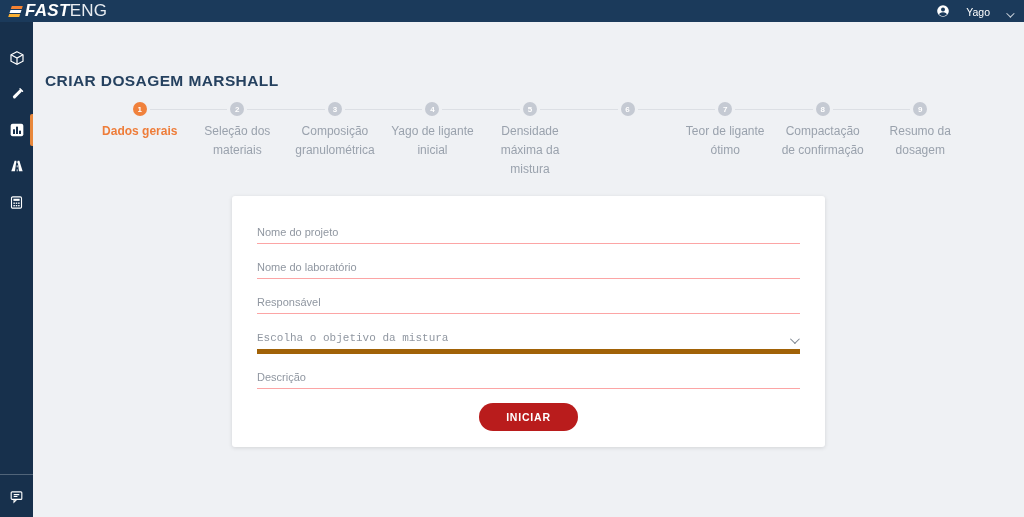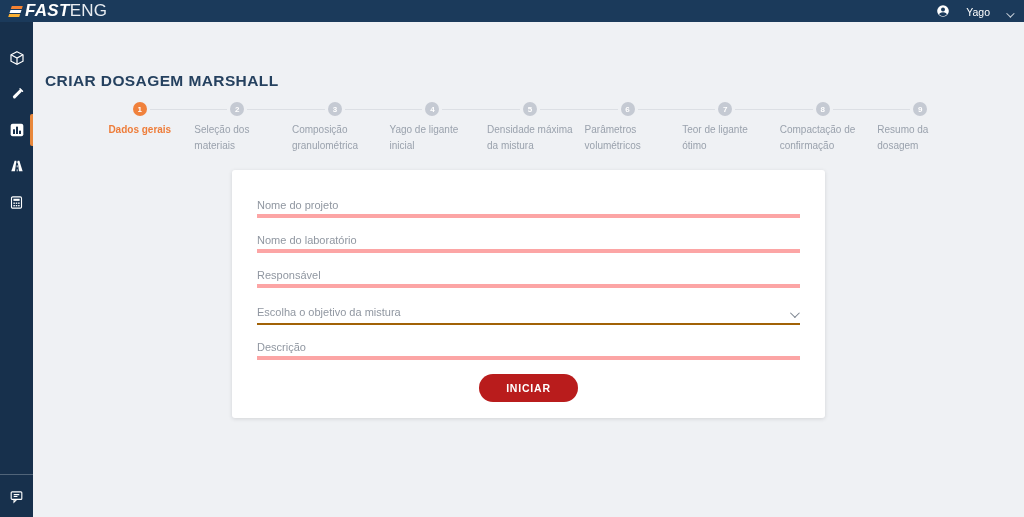--- a/index.html
+++ b/index.html
@@ -33,31 +33,31 @@
   
   .main { position:absolute; left:33px; top:22px; width:991px; height:438px; background:#eff1f4;margin-top:35px; }
   .page-title { font-size:15.5px; font-weight:bold; color:#25415f; letter-spacing:.4px; padding:15px 0 0 12px; }
 
   
   .stepper { display:flex; margin:12px 55px 0 58px; }
   .step { flex:1; display:flex; flex-direction:column; align-items:center; }
   .step-top { display:flex; align-items:center; width:100%; }
   .step .line { flex:1; height:1px; background:#dcdfe4; }
   .step .circle { width:14px; height:14px; border-radius:50%; background:#c5cad3; color:#fff; font-size:8px; font-weight:bold; display:flex; align-items:center; justify-content:center; margin:0 3px; }
-  .step-label { margin-top:6px; font-size:10px; line-height:1.6; color:#9aa2ad; max-width:86px; }
+  .step-label { margin-top:6px; font-size:12px; line-height:1.6; color:#9aa2ad; text-align:center; max-width:86px; }
   .step.active .circle { background:#f0813c; }
   .step.active .step-label { color:#ee7d3a; font-weight:bold; }
 
   
   .card { width:593px; margin:16px auto 0; background:#fff; border-radius:3px; box-shadow:0 1px 4px rgba(0,0,0,.12); padding:24px 25px 16px; }
   .field { margin-bottom:11px; }
-  .field input, .field textarea { width:100%; border:none; border-bottom:4px solid #fca5a5; font-family:"Liberation Sans", sans-serif; font-size:11px; color:#333; padding:7px 0 5px; background:transparent; outline:none; resize:none; height:24px; }
+  .field input, .field textarea { width:100%; border:none; border-bottom:1px solid #fca5a5; font-family:"Liberation Sans", sans-serif; font-size:11px; color:#333; padding:7px 0 5px; background:transparent; outline:none; resize:none; height:24px; }
   .field input::placeholder, .field textarea::placeholder { color:#9097a1; opacity:1; }
   .select-row { display:flex; gap:18px; margin-bottom:11px; }
-  .select { flex:1; border-bottom:2px solid #a16207; display:flex; align-items:flex-end; justify-content:space-between; padding:7px 0 5px; cursor:pointer; }
+  .select { flex:1; border-bottom:5px solid #a16207; display:flex; align-items:flex-end; justify-content:space-between; padding:7px 0 5px; cursor:pointer;font-family:Liberation Mono, monospace; }
   .select-placeholder { font-size:11px; color:#9097a1; }
   .select .chev { width:7px; height:7px; border-right:1.5px solid #7c848f; border-bottom:1.5px solid #7c848f; transform:rotate(45deg) translateY(-2px); margin-right:3px; }
   .btn-row { text-align:center; margin-top:14px; }
   .start-btn { background:#b91c1c; border:none; color:#fff; font-family:"Liberation Sans", sans-serif; font-size:10.5px; font-weight:bold; letter-spacing:.8px; padding:8px 27px; border-radius:16px; cursor:pointer; }
 </style>
 </head>
 <body>
 
 <header class="topbar">
   <div class="logo">
@@ -185,21 +185,20 @@
       </div>
       <div class="step-label">Densidade máxima da mistura</div>
     </div>
 
     <div class="step">
       <div class="step-top">
         <span class="line l"></span>
         <span class="circle">6</span>
         <span class="line r"></span>
       </div>
-      <div class="step-label">Parâmetros volumétricos</div>
     </div>
 
     <div class="step">
       <div class="step-top">
         <span class="line l"></span>
         <span class="circle">7</span>
         <span class="line r"></span>
       </div>
       <div class="step-label">Teor de ligante ótimo</div>
     </div>

